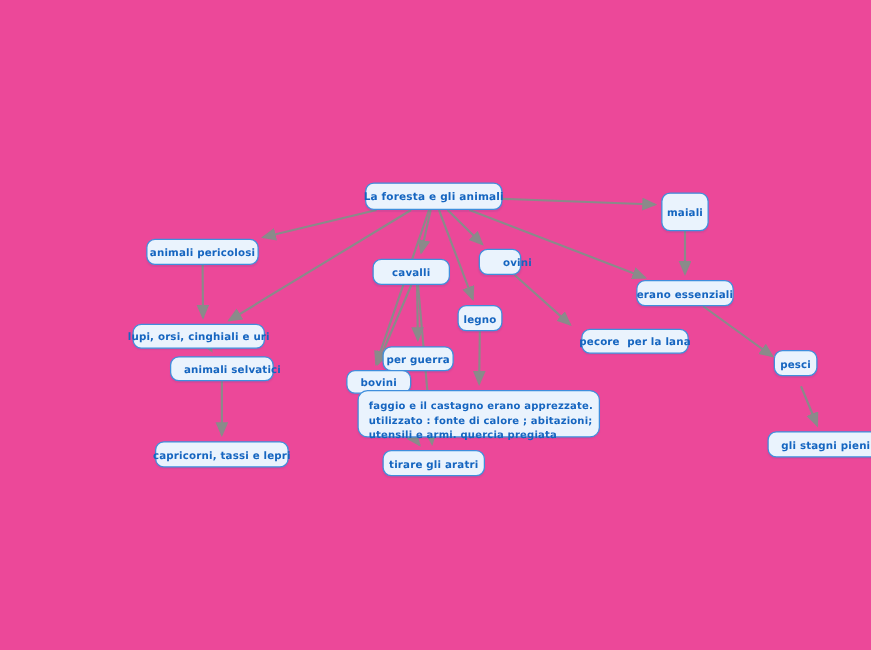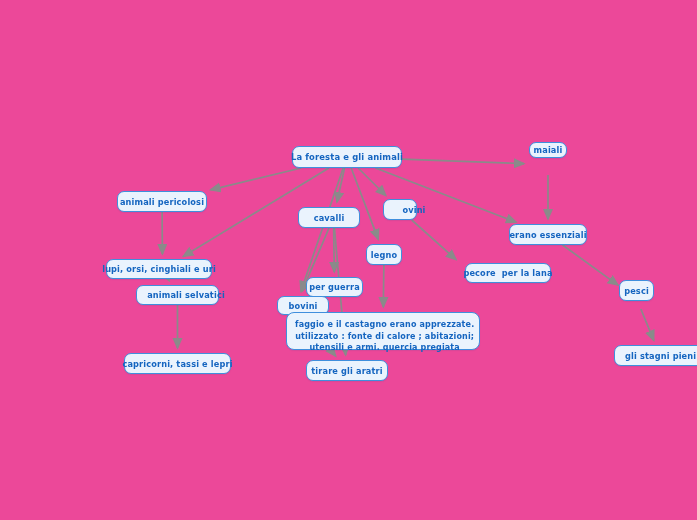--- a/index.html
+++ b/index.html
@@ -41,21 +41,21 @@
     box-shadow: 0 1px 1px rgba(30,80,150,0.10);
     z-index: 5;
   }
   .node.root {
     border-width: 1.8px;
     font-size: 8.4px;
   }
   .node.textblock {
     justify-content: flex-start;
     align-items: flex-start;
-    text-align: center;
+    text-align: left;
     padding: 6px 8px;
     line-height: 1.45;
     font-size: 8px;
     border-radius: 8px;
   }
   .node.clipped {
     justify-content: flex-start;
     padding-left: 10px;
   }
 </style>
@@ -100,19 +100,19 @@
       <div class="node" style="left: 124px; top: 353px; width: 107px; height: 21px;">capricorni, tassi e lepri</div>
       <div class="node" style="left: 298px; top: 207px; width: 62px; height: 21px;">cavalli</div>
       <div class="node" style="left: 383px; top: 199px; width: 34px; height: 21px; padding-left: 28px;">ovini</div>
       <div class="node" style="left: 366px; top: 244px; width: 36px; height: 21px;">legno</div>
       <div class="node" style="left: 306px; top: 277px; width: 57px; height: 20px;">per guerra</div>
       <div class="node" style="left: 277px; top: 296px; width: 52px; height: 19px;">bovini</div>
       <div class="node textblock" style="left: 286px; top: 312px; width: 194px; height: 38px;">faggio e il castagno erano apprezzate.
 utilizzato : fonte di calore ; abitazioni;
 utensili e armi. quercia pregiata</div>
       <div class="node" style="left: 306px; top: 360px; width: 82px; height: 21px;">tirare gli aratri</div>
-      <div class="node" style="left: 529px; top: 142px; width: 38px; height: 16px;">maiali</div>
+      <div class="node" style="left: 529px; top: 154px; width: 38px; height: 31px;">maiali</div>
       <div class="node" style="left: 509px; top: 224px; width: 78px; height: 21px;">erano essenziali</div>
       <div class="node" style="left: 428px; top: 263px; width: 86px; height: 20px; margin-left: 37px;">pecore  per la lana</div>
       <div class="node" style="left: 619px; top: 280px; width: 35px; height: 21px;">pesci</div>
       <div class="node clipped" style="left: 614px; top: 345px; width: 92px; height: 21px;">gli stagni pieni di p</div>
     </div>
 </div>
 
 </body></html>

